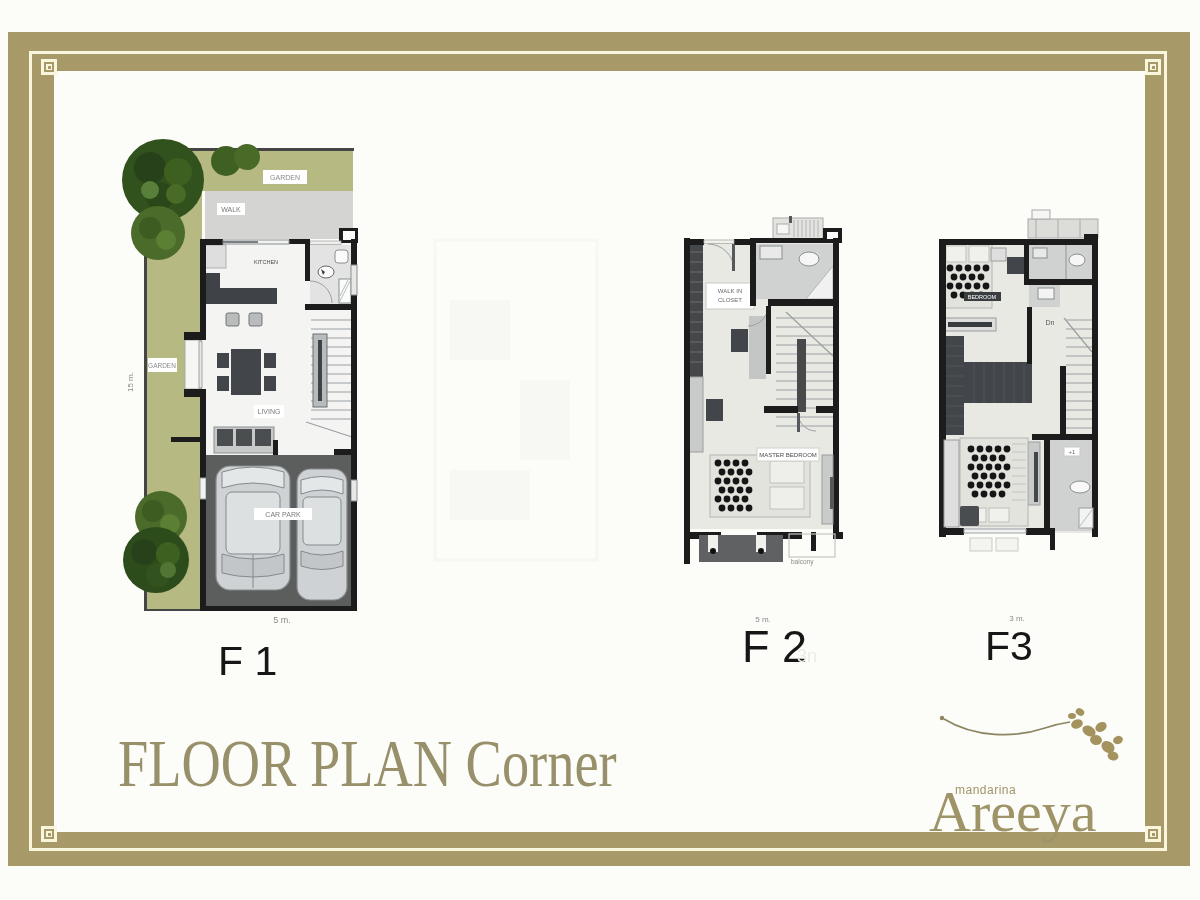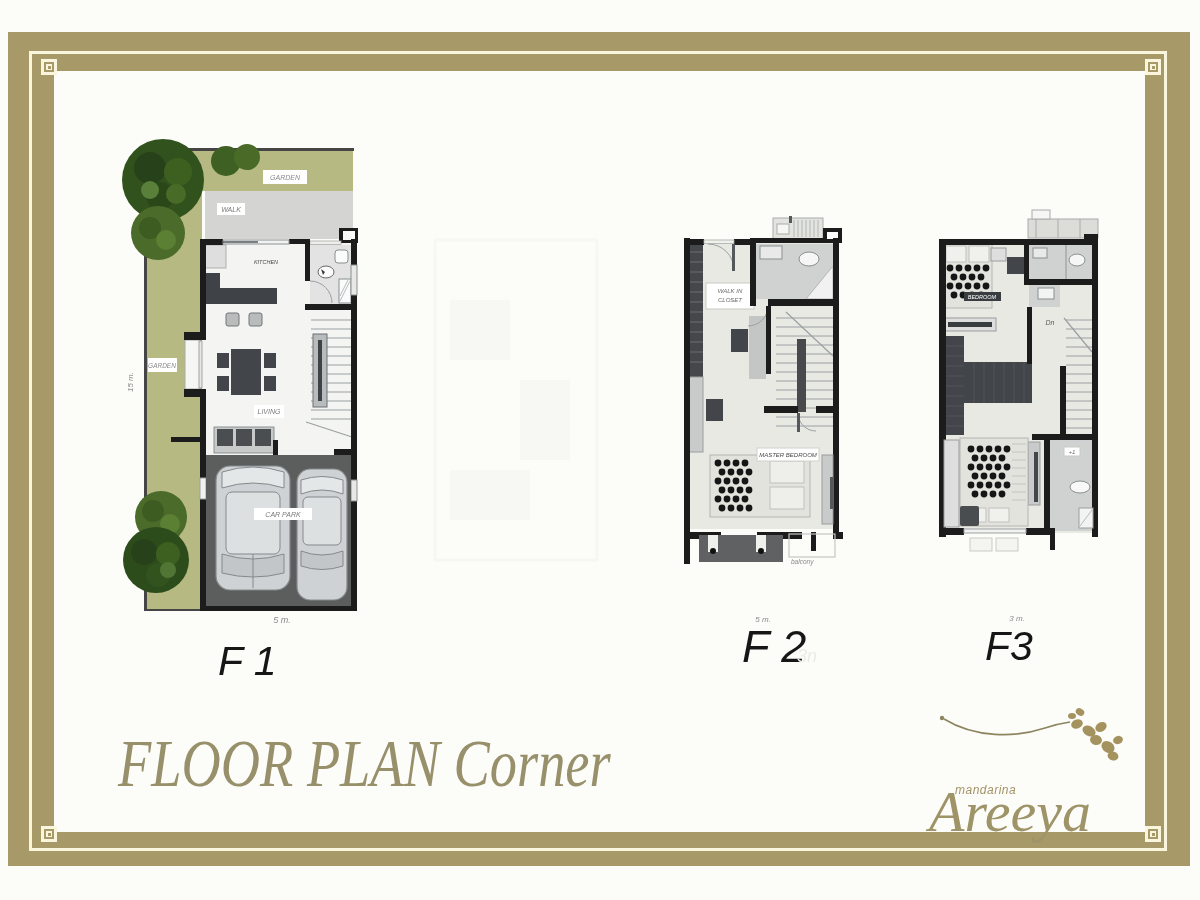--- a/index.html
+++ b/index.html
@@ -1,15 +1,15 @@
 <!DOCTYPE html>
 <html><head><meta charset="utf-8">
 <style>
 html,body{margin:0;padding:0;background:#ffffff;}
-#page{position:relative;width:1200px;height:900px;background:#fcfcf9;overflow:hidden;font-family:"Liberation Sans",sans-serif;font-style:italic;}
+#page{position:relative;width:1200px;height:900px;background:#fcfcf9;overflow:hidden;font-family:"Liberation Sans",sans-serif;}
 .abs{position:absolute;}
 </style></head>
 <body>
 <div id="page">
 
 <div class="abs" style="left:8px;top:32px;width:1182px;height:39px;background:#a89a68"></div>
 
 <div class="abs" style="left:8px;top:832px;width:1182px;height:34px;background:#a89a68"></div>
 
 <div class="abs" style="left:8px;top:32px;width:46px;height:834px;background:#a89a68"></div>

